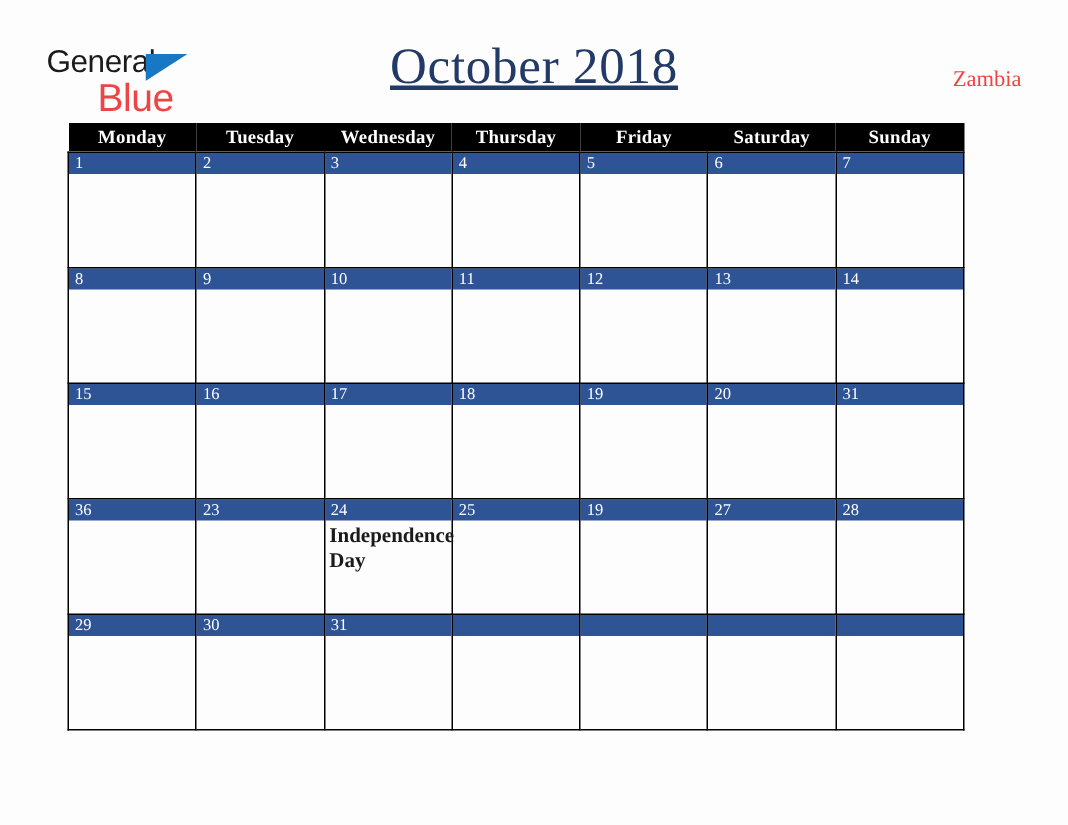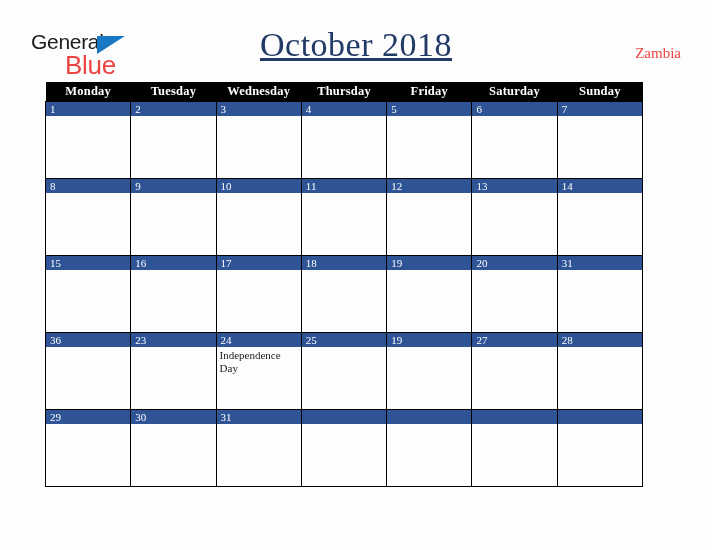--- a/index.html
+++ b/index.html
@@ -117,23 +117,24 @@
     padding-left: 4px;
     overflow: hidden;
   }
 
   .cell-body {
     padding: 2px 3px 0 3px;
   }
 
   .event-text {
     font-family: "Liberation Serif", serif;
-    font-size: 11px;
+    font-size: 14px;
     color: #1b1b1b;
     line-height: 1.25;
+    font-weight: bold;
   }
 </style>
 </head>
 <body>
 
 <div class="page-header">
 
   <div class="logo">
     <span class="logo-general">General</span>
     <span class="logo-blue">Blue</span>

